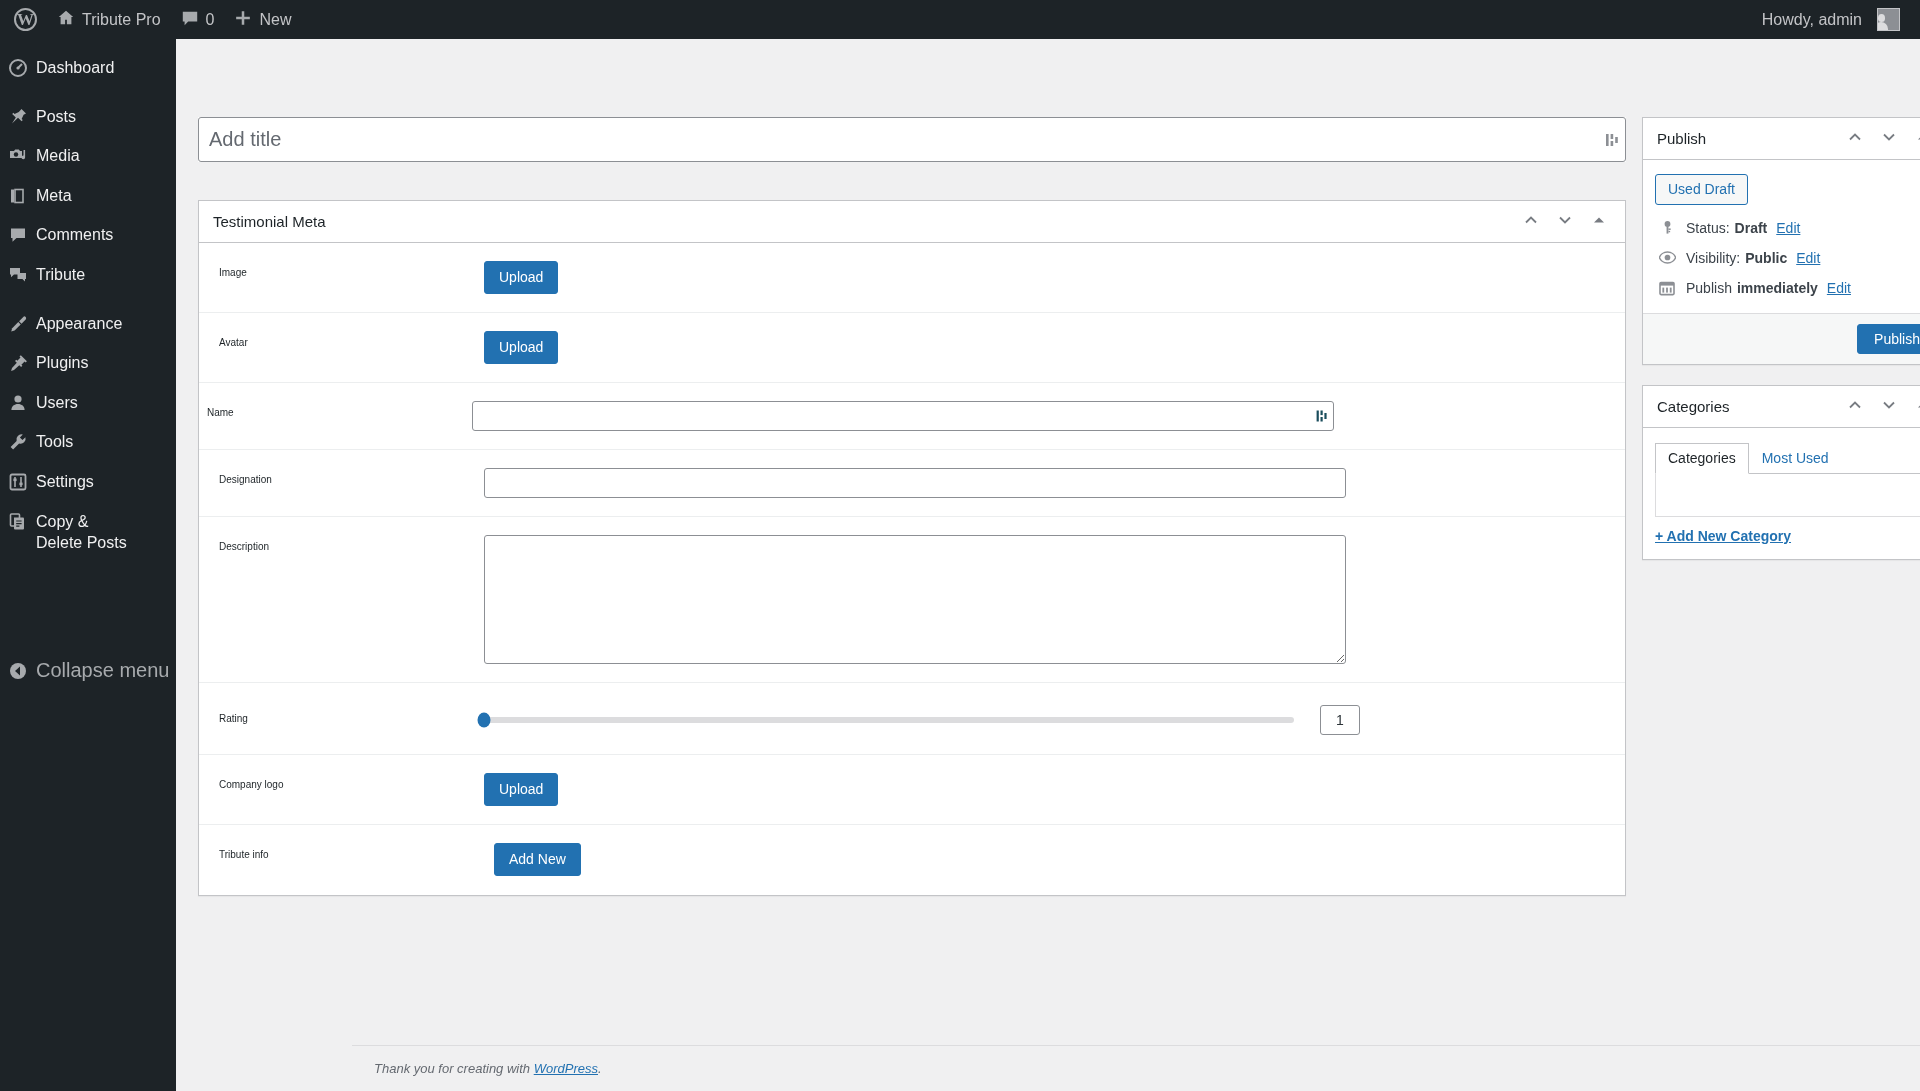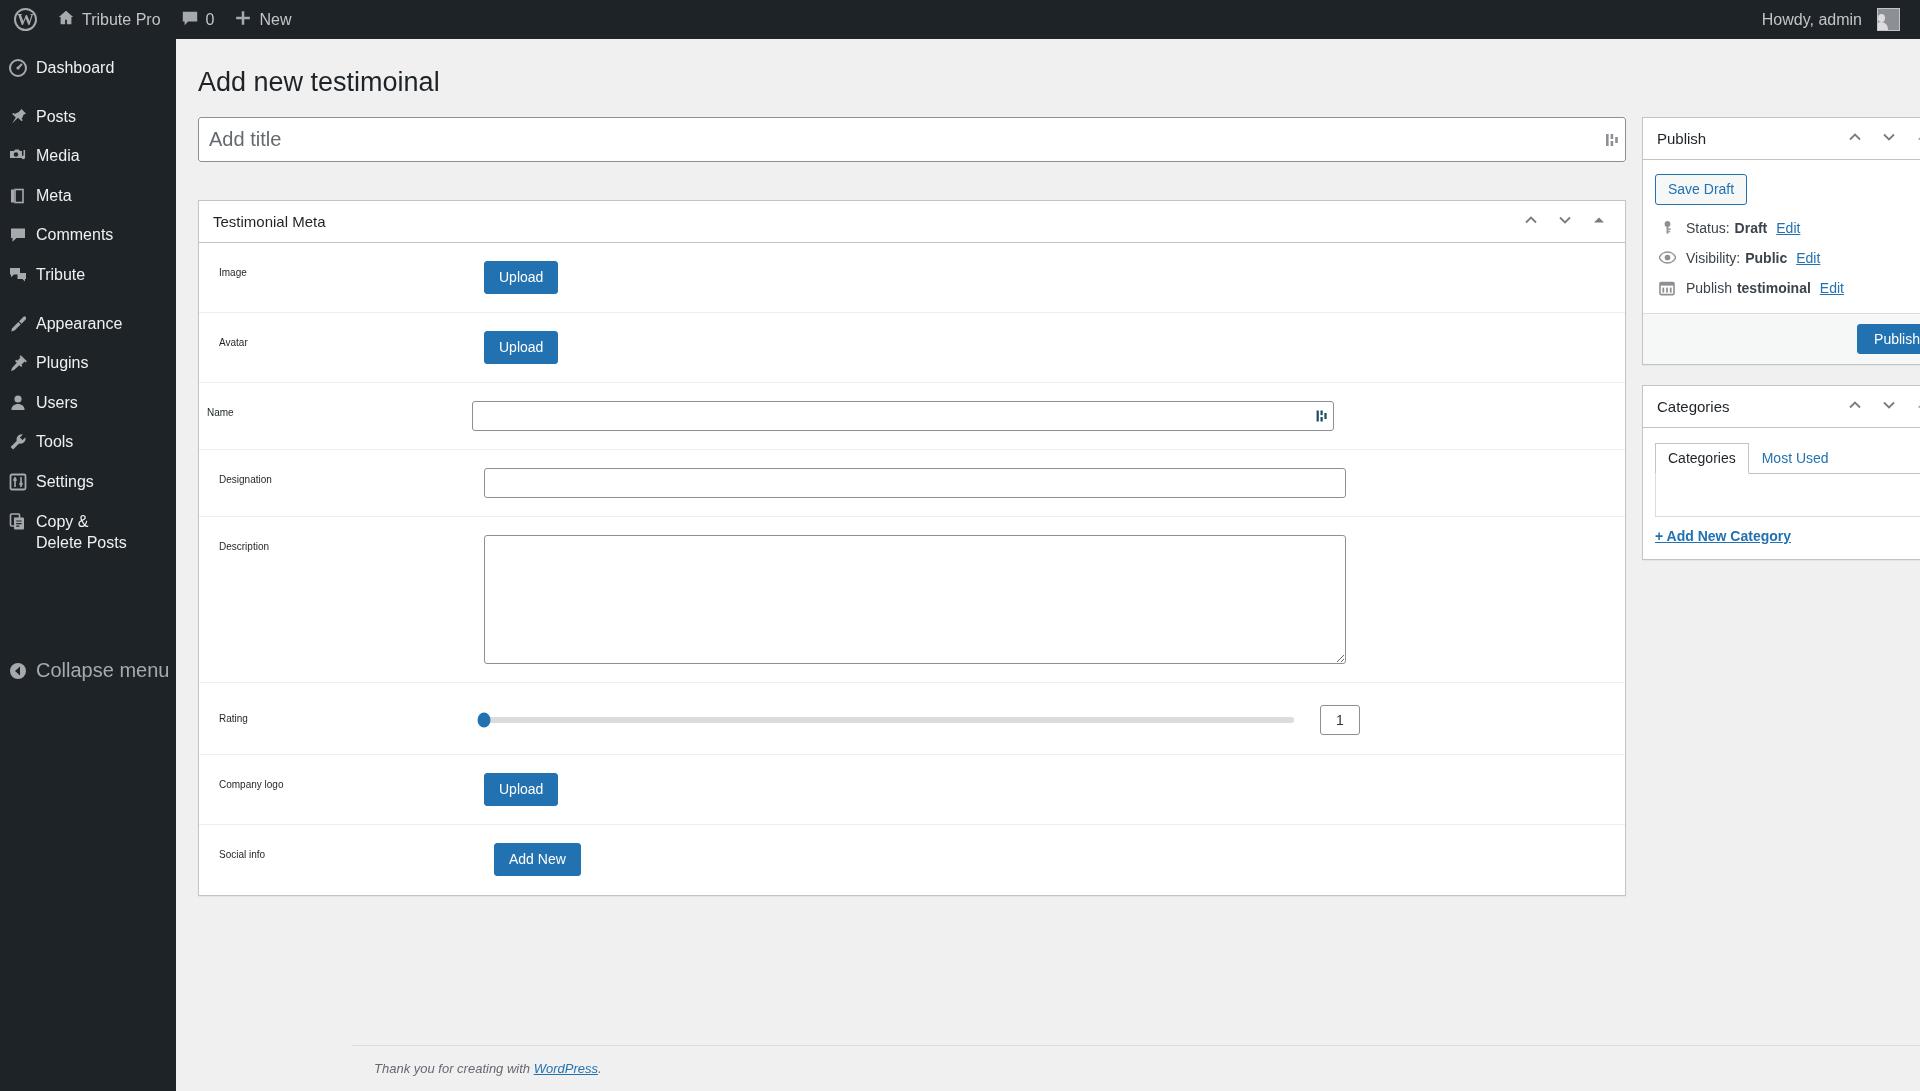--- a/index.html
+++ b/index.html
@@ -540,21 +540,20 @@
           <circle cx="10" cy="10" r="8" fill="#a7aaad"></circle>
           <path d="M12 5.5 L7 10 l5 4.5 Z" fill="#1d2327"></path>
         </svg>
     </span>
     <span>Collapse menu</span>
   </div>
 </div>
 
 <div id="content">
 
-  <div id="page-title">Add new testimoinal</div>
 
   <div id="editor-wrap">
 
     <div class="title-row">
       <input id="title-input" type="text" placeholder="Add title" style="">
       <span class="resize-handle">
         <svg width="14" height="16" viewBox="0 0 14 16" fill="#8c8f94">
             <rect x="1" y="2" width="2.6" height="12"></rect>
             <rect x="5.6" y="2" width="2.6" height="5"></rect>
             <rect x="5.6" y="9" width="2.6" height="5"></rect>
@@ -649,21 +648,21 @@
       </div>
 
       <div class="meta-row">
         <div class="meta-label">Company logo</div>
         <div class="meta-field">
           <button class="btn-blue">Upload</button>
         </div>
       </div>
 
       <div class="meta-row">
-        <div class="meta-label">Social info</div>
+        <div class="meta-label">Tribute info</div>
         <div class="meta-field" style="padding-left:10px;">
           <button class="btn-blue">Add New</button>
         </div>
       </div>
 
     </div>
   </div>
 
   <div id="side-wrap">
 
@@ -690,21 +689,21 @@
               <svg width="14" height="14" viewBox="0 0 14 14" fill="currentColor">
                   <path d="M7 4.5 L12 9.5 H2 Z"></path>
                 </svg>
             </span>
           </button>
         </span>
       </div>
 
       <div class="side-body">
         <div style="padding:4px 0 8px 0;">
-          <button class="btn-secondary">Save Draft</button>
+          <button class="btn-secondary">Used Draft</button>
         </div>
 
         <div class="misc-line">
           <span class="misc-ico">
             <svg width="15" height="15" viewBox="0 0 16 16" fill="currentColor">
                 <circle cx="8" cy="4.2" r="3.1"></circle>
                 <rect x="7" y="6.5" width="2" height="8"></rect>
                 <rect x="9" y="9" width="2.4" height="1.6"></rect>
                 <rect x="9" y="11.6" width="1.8" height="1.5"></rect>
               </svg>
@@ -730,21 +729,21 @@
           <span class="misc-ico">
             <svg width="16" height="16" viewBox="0 0 16 16" fill="currentColor">
                 <rect x="1" y="2.6" width="14" height="12" rx="1" fill="none" stroke="currentColor" stroke-width="1.6"></rect>
                 <rect x="1" y="2.6" width="14" height="3"></rect>
                 <rect x="3.4" y="7.6" width="1.8" height="5"></rect>
                 <rect x="7.1" y="7.6" width="1.8" height="5"></rect>
                 <rect x="10.8" y="7.6" width="1.8" height="5"></rect>
               </svg>
           </span>
           <span>Publish</span>
-          <b style="margin-left:-4px;">testimoinal</b>
+          <b style="margin-left:-4px;">immediately</b>
           <span class="lnk">Edit</span>
         </div>
       </div>
 
       <div class="publish-footer">
         <button class="btn-publish">Publish</button>
       </div>
     </div>
 
     <div class="postbox">

